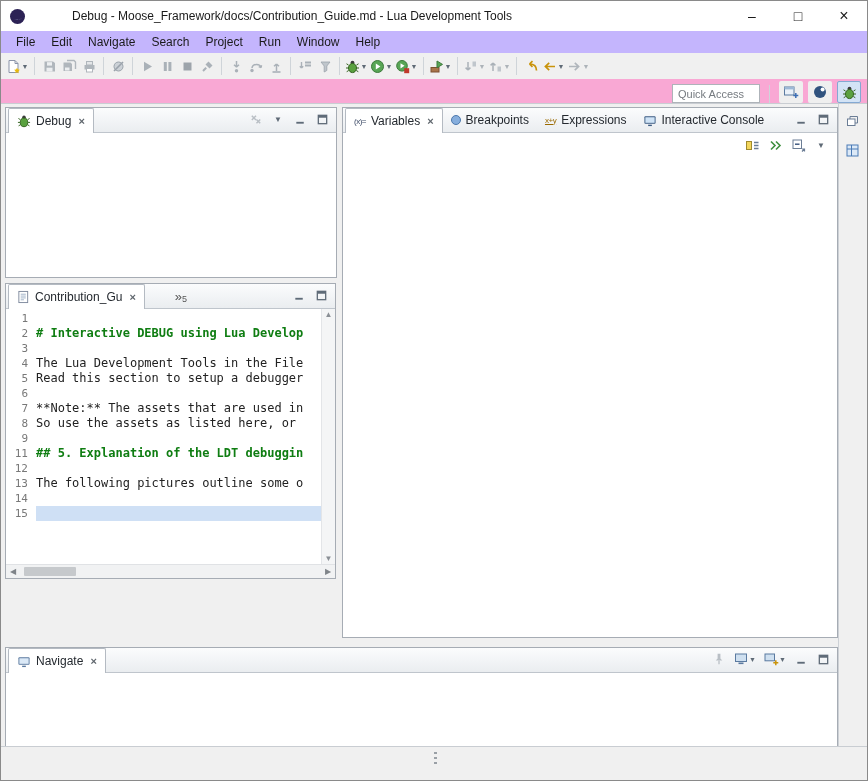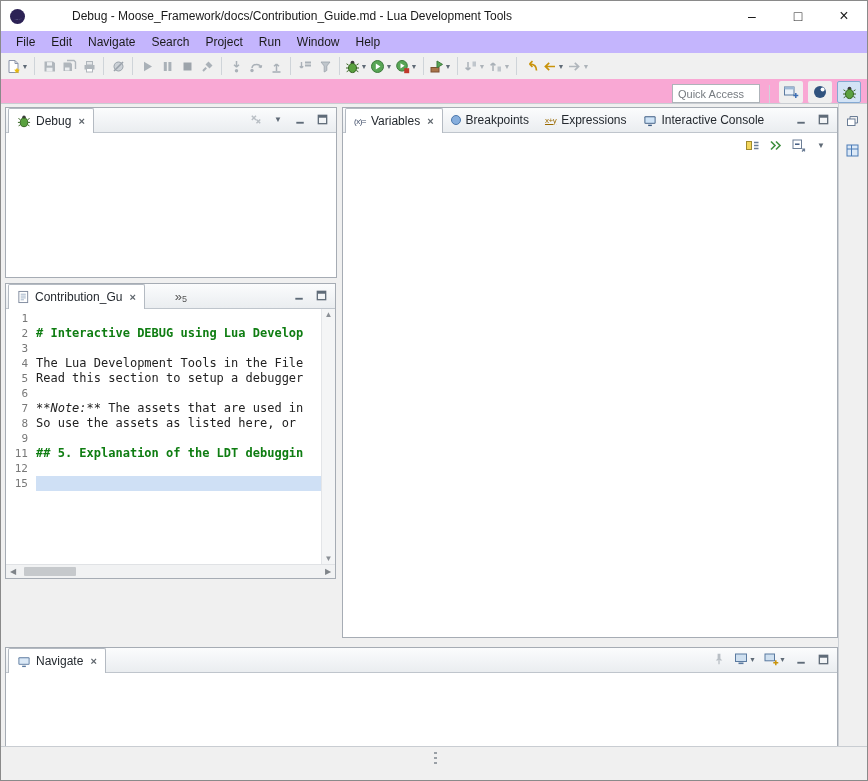--- a/index.html
+++ b/index.html
@@ -45,21 +45,21 @@
 
   
   .editor-body { position:absolute; top:25px; left:0; right:0; bottom:0; display:flex; flex-direction:column; background:#fff; }
   .editor-main { flex:1; display:flex; overflow:hidden; }
   .ed-lines { flex:1; overflow:hidden; padding-top:2px; }
   .ed-line { display:flex; height:15px; line-height:15px; font-family:"DejaVu Sans Mono",monospace; font-size:12px; }
   .ed-num { flex:0 0 30px; text-align:right; padding-right:8px; color:#787878; font-size:11px; }
   .ed-text { flex:1; white-space:pre; overflow:hidden; color:#222; }
   .ed-cursor .ed-text { background:#cfe0f5; }
   .seg-heading { color:#0f7d12; font-weight:bold; }
-  .seg-italic { font-style:italic; }
+  .seg-italic { }
   .vscroll { flex:0 0 14px; background:#f4f5f6; border-left:1px solid #e3e5e8; display:flex; flex-direction:column; justify-content:space-between; align-items:center; padding:1px 0; color:#8a8f95; font-size:8px; }
   .hscroll { flex:0 0 14px; background:#f1f2f3; border-top:1px solid #e0e2e5; display:flex; align-items:center; color:#7f8489; font-size:8px; }
   .hs-arrow { width:14px; text-align:center; }
   .hs-track { flex:1; position:relative; height:100%; }
   .hs-thumb { position:absolute; left:4px; top:2px; width:52px; height:9px; background:#c6c9cc; border-radius:1px; }
 
   
   .vtoolbar { height:24px; background:#fff; display:flex; align-items:center; justify-content:flex-end; gap:3px; padding-right:6px; }
   .view-body { position:absolute; left:0; right:0; bottom:0; background:#fff; }
 
@@ -397,20 +397,28 @@
               <span class="ed-text"></span>
             </div>
             <div class="ed-line">
               <span class="ed-num">11</span>
               <span class="ed-text"><span class="seg-heading">## 5. Explanation of the LDT debuggin</span></span>
             </div>
             <div class="ed-line">
               <span class="ed-num">12</span>
               <span class="ed-text"></span>
             </div>
+            <div class="ed-line">
+              <span class="ed-num">13</span>
+              <span class="ed-text"><span>The following pictures outline some o</span></span>
+            </div>
+            <div class="ed-line">
+              <span class="ed-num">14</span>
+              <span class="ed-text"></span>
+            </div>
             <div class="ed-line ed-cursor">
               <span class="ed-num">15</span>
               <span class="ed-text"></span>
             </div>
           </div>
         <div class="vscroll">
           <span>▲</span>
           <span>▼</span>
         </div>
       </div>

